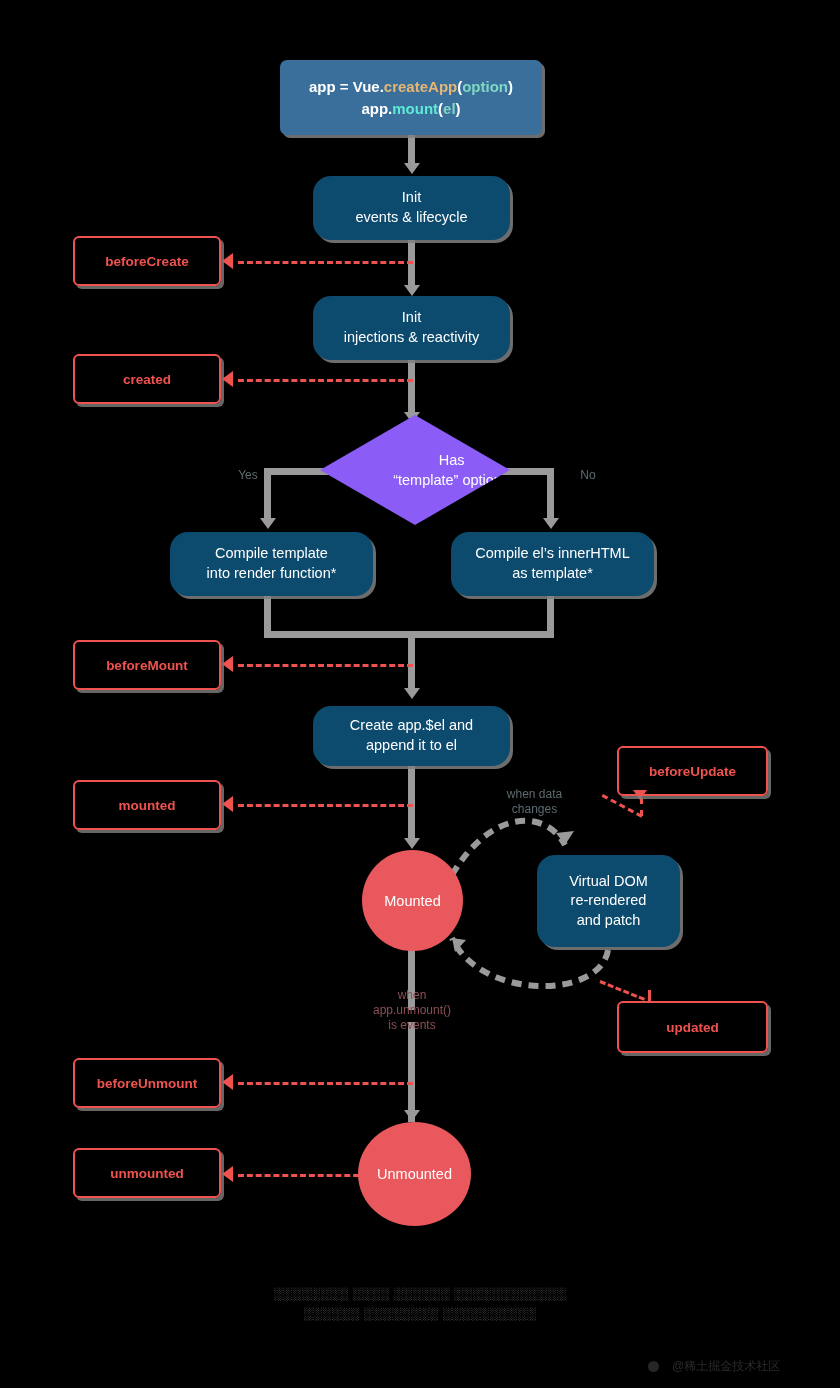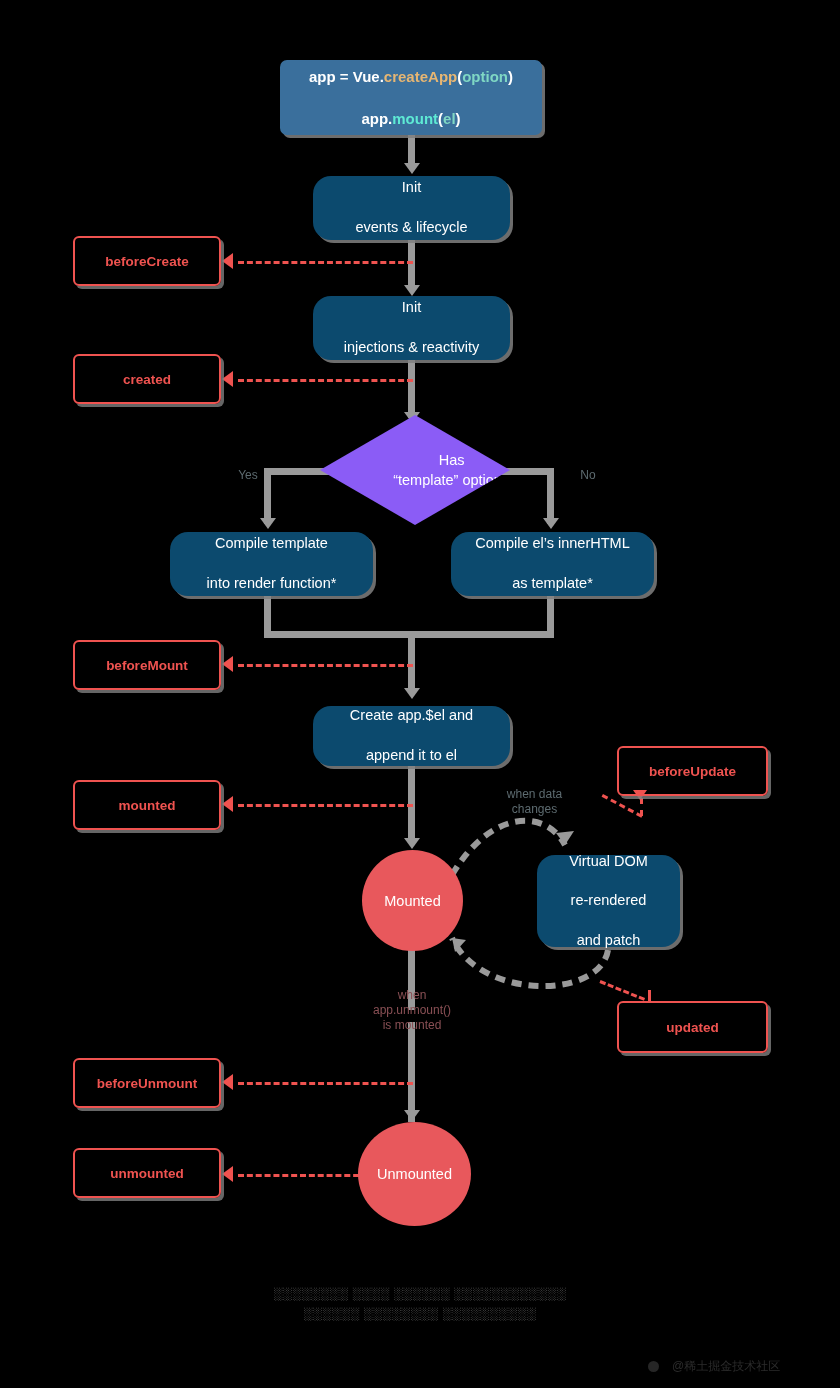--- a/index.html
+++ b/index.html
@@ -8,21 +8,21 @@
     background: #000;
     font-family: "Liberation Sans", sans-serif;
     overflow: hidden;
   }
   #stage { position: relative; width: 840px; height: 1388px; }
 
   
   .node { position: absolute; display: flex; align-items: center;
           justify-content: center; text-align: center; color: #fff; }
 
-  .shadow { box-shadow: 3px 3px 0 rgba(128,128,128,.85); gap: 20px; }
+  .shadow { box-shadow: 3px 3px 0 rgba(128,128,128,.85); }
 
   .box-blue {
     background: #3a6f9c; border-radius: 7px;
     font-size: 15px; font-weight: bold; line-height: 1.45;
   }
   .box-green {
     background: #0c4a6e; border-radius: 18px;
     font-size: 14.5px; line-height: 1.35;
   }
   .diamond-wrap { position: absolute; }
@@ -226,21 +226,21 @@
   <div class="node circle-red" style="left:358px; top:1122px; width:113px; height:104px;">Unmounted</div>
 
   <div class="edge-label faint" style="left:487px; top:787px; width:95px;">
     <span>when data</span><br>
     <span>changes</span>
   </div>
 
   <div class="edge-label redish" style="left:352px; top:988px; width:120px;">
     <span>when</span><br>
     <span>app.unmount()</span><br>
-    <span>is mounted</span>
+    <span>is events</span>
   </div>
 
   <div class="hook" style="left:73px; top:354px; width:148px; height:50px;">created</div>
 
   <div class="hook" style="left:73px; top:236px; width:148px; height:50px;">beforeCreate</div>
 
   <div class="hook" style="left:73px; top:640px; width:148px; height:50px;">beforeMount</div>
 
   <div class="hook" style="left:73px; top:780px; width:148px; height:50px;">mounted</div>
 

